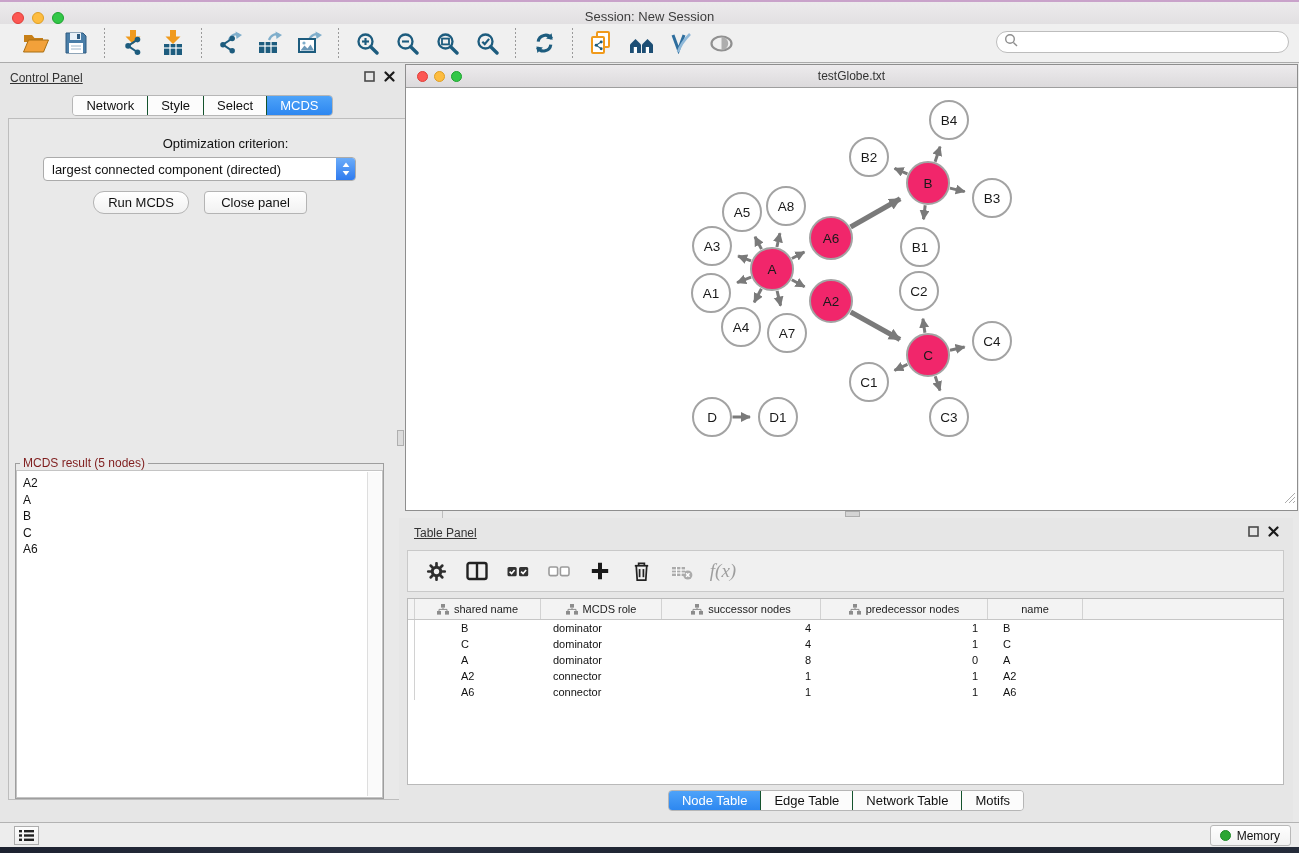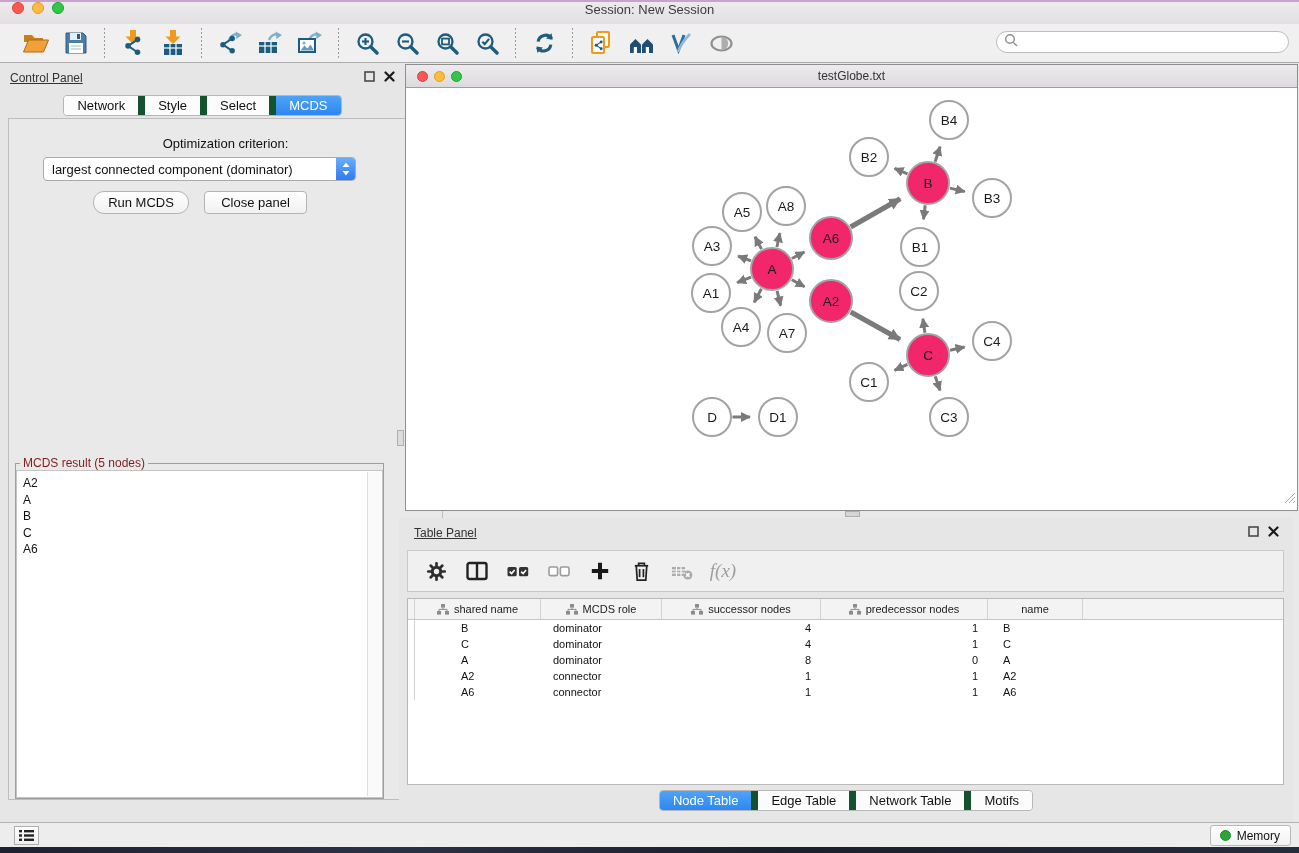--- a/index.html
+++ b/index.html
@@ -6,21 +6,21 @@
   html,body { background:#555; }
   #app{
     position:relative; width:1299px; height:853px; overflow:hidden;
     font-family:"Liberation Sans", sans-serif; background:#E9E9E9;
   }
   
   .desktop-top{ position:absolute; left:0; top:0; width:100%; height:2px; background:#C9A2CA; }
   .titlebar{
     position:absolute; left:0; top:2px; width:100%; height:22px;
     background:linear-gradient(#ECEAEC,#E2E0E2);
-    display:flex; align-items:flex-start;
+    display:flex; align-items:flex-end;
   }
   .traffic{ display:flex; gap:8px; padding-left:12px; }
   .tl{ width:12px; height:12px; border-radius:50%; }
   .tl.red{ background:#FC5753; border:1px solid #DF3E38;}
   .tl.yellow{ background:#FDBC40; border:1px solid #DE9F23;}
   .tl.green{ background:#33C748; border:1px solid #1DA32F;}
   .win-title{
     position:absolute; left:0; right:0; text-align:center;
     font-size:13px; color:#3C3C3C;
   }
@@ -43,21 +43,21 @@
   .content{ position:absolute; left:0; top:63px; width:100%; height:759px; background:#E9E9E9; }
   
   .control-panel{ position:absolute; left:0; top:0; width:405px; height:759px; background:#E6E6E6; }
   .panel-header{ position:relative; height:27px; }
   .panel-title{ position:absolute; left:10px; top:8px; font-size:12px; color:#333;text-decoration:underline; }
   .panel-icons{ position:absolute; right:10px; top:8px; display:flex; gap:9px; align-items:center; }
   .p-icon{ display:inline-flex; }
   .cp-tabs{ position:absolute; left:0; top:32px; width:100%; display:flex; justify-content:center; }
   .tabset{ display:flex; border-radius:4px; overflow:hidden; border:1px solid #B6B6B6; height:21px; }
   .tab{ padding:0 13px; font-size:13px; line-height:20px; background:#FCFCFC; color:#111;
-        border-left:7px solid #14532d; cursor:default; }
+        border-left:1px solid #14532d; cursor:default; }
   .tab:first-child{ border-left:none; }
   .tab.active{ background:linear-gradient(#4EA3F9,#2D87F0); color:#FFF; }
   .cp-body{
     position:absolute; left:8px; top:55px; width:435px; height:682px;
     background:#E9E9E9; border:1px solid #BDBDBD;
   }
   .opt-label{ position:absolute; left:0; width:100%; top:17px; text-align:center; font-size:13px; color:#111; }
   .dropdown{
     position:absolute; left:34px; top:38px; width:313px; height:24px;
     background:#FFF; border:1px solid #ABABAB; border-radius:4px;
@@ -350,21 +350,21 @@
         <div class="tabset" id="cp-tabset">
             <div class="tab">Network</div>
             <div class="tab">Style</div>
             <div class="tab">Select</div>
             <div class="tab active">MCDS</div>
           </div>
       </div>
       <div class="cp-body">
         <div class="opt-label">Optimization criterion:</div>
         <div class="dropdown">
-          <span class="dd-text">largest connected component (dominator)</span>
+          <span class="dd-text">largest connected component (directed)</span>
           <span class="dd-stepper">
             <svg width="10" height="16" viewBox="0 0 10 16">
                 <path d="M5 1.5L8.4 6H1.6z" fill="#FFF"></path>
                 <path d="M5 14.5L1.6 10h6.8z" fill="#FFF"></path>
               </svg>
           </span>
         </div>
         <div class="cp-buttons">
           <button class="btn" id="btn-run">Run MCDS</button>
           <button class="btn" id="btn-close">Close panel</button>

